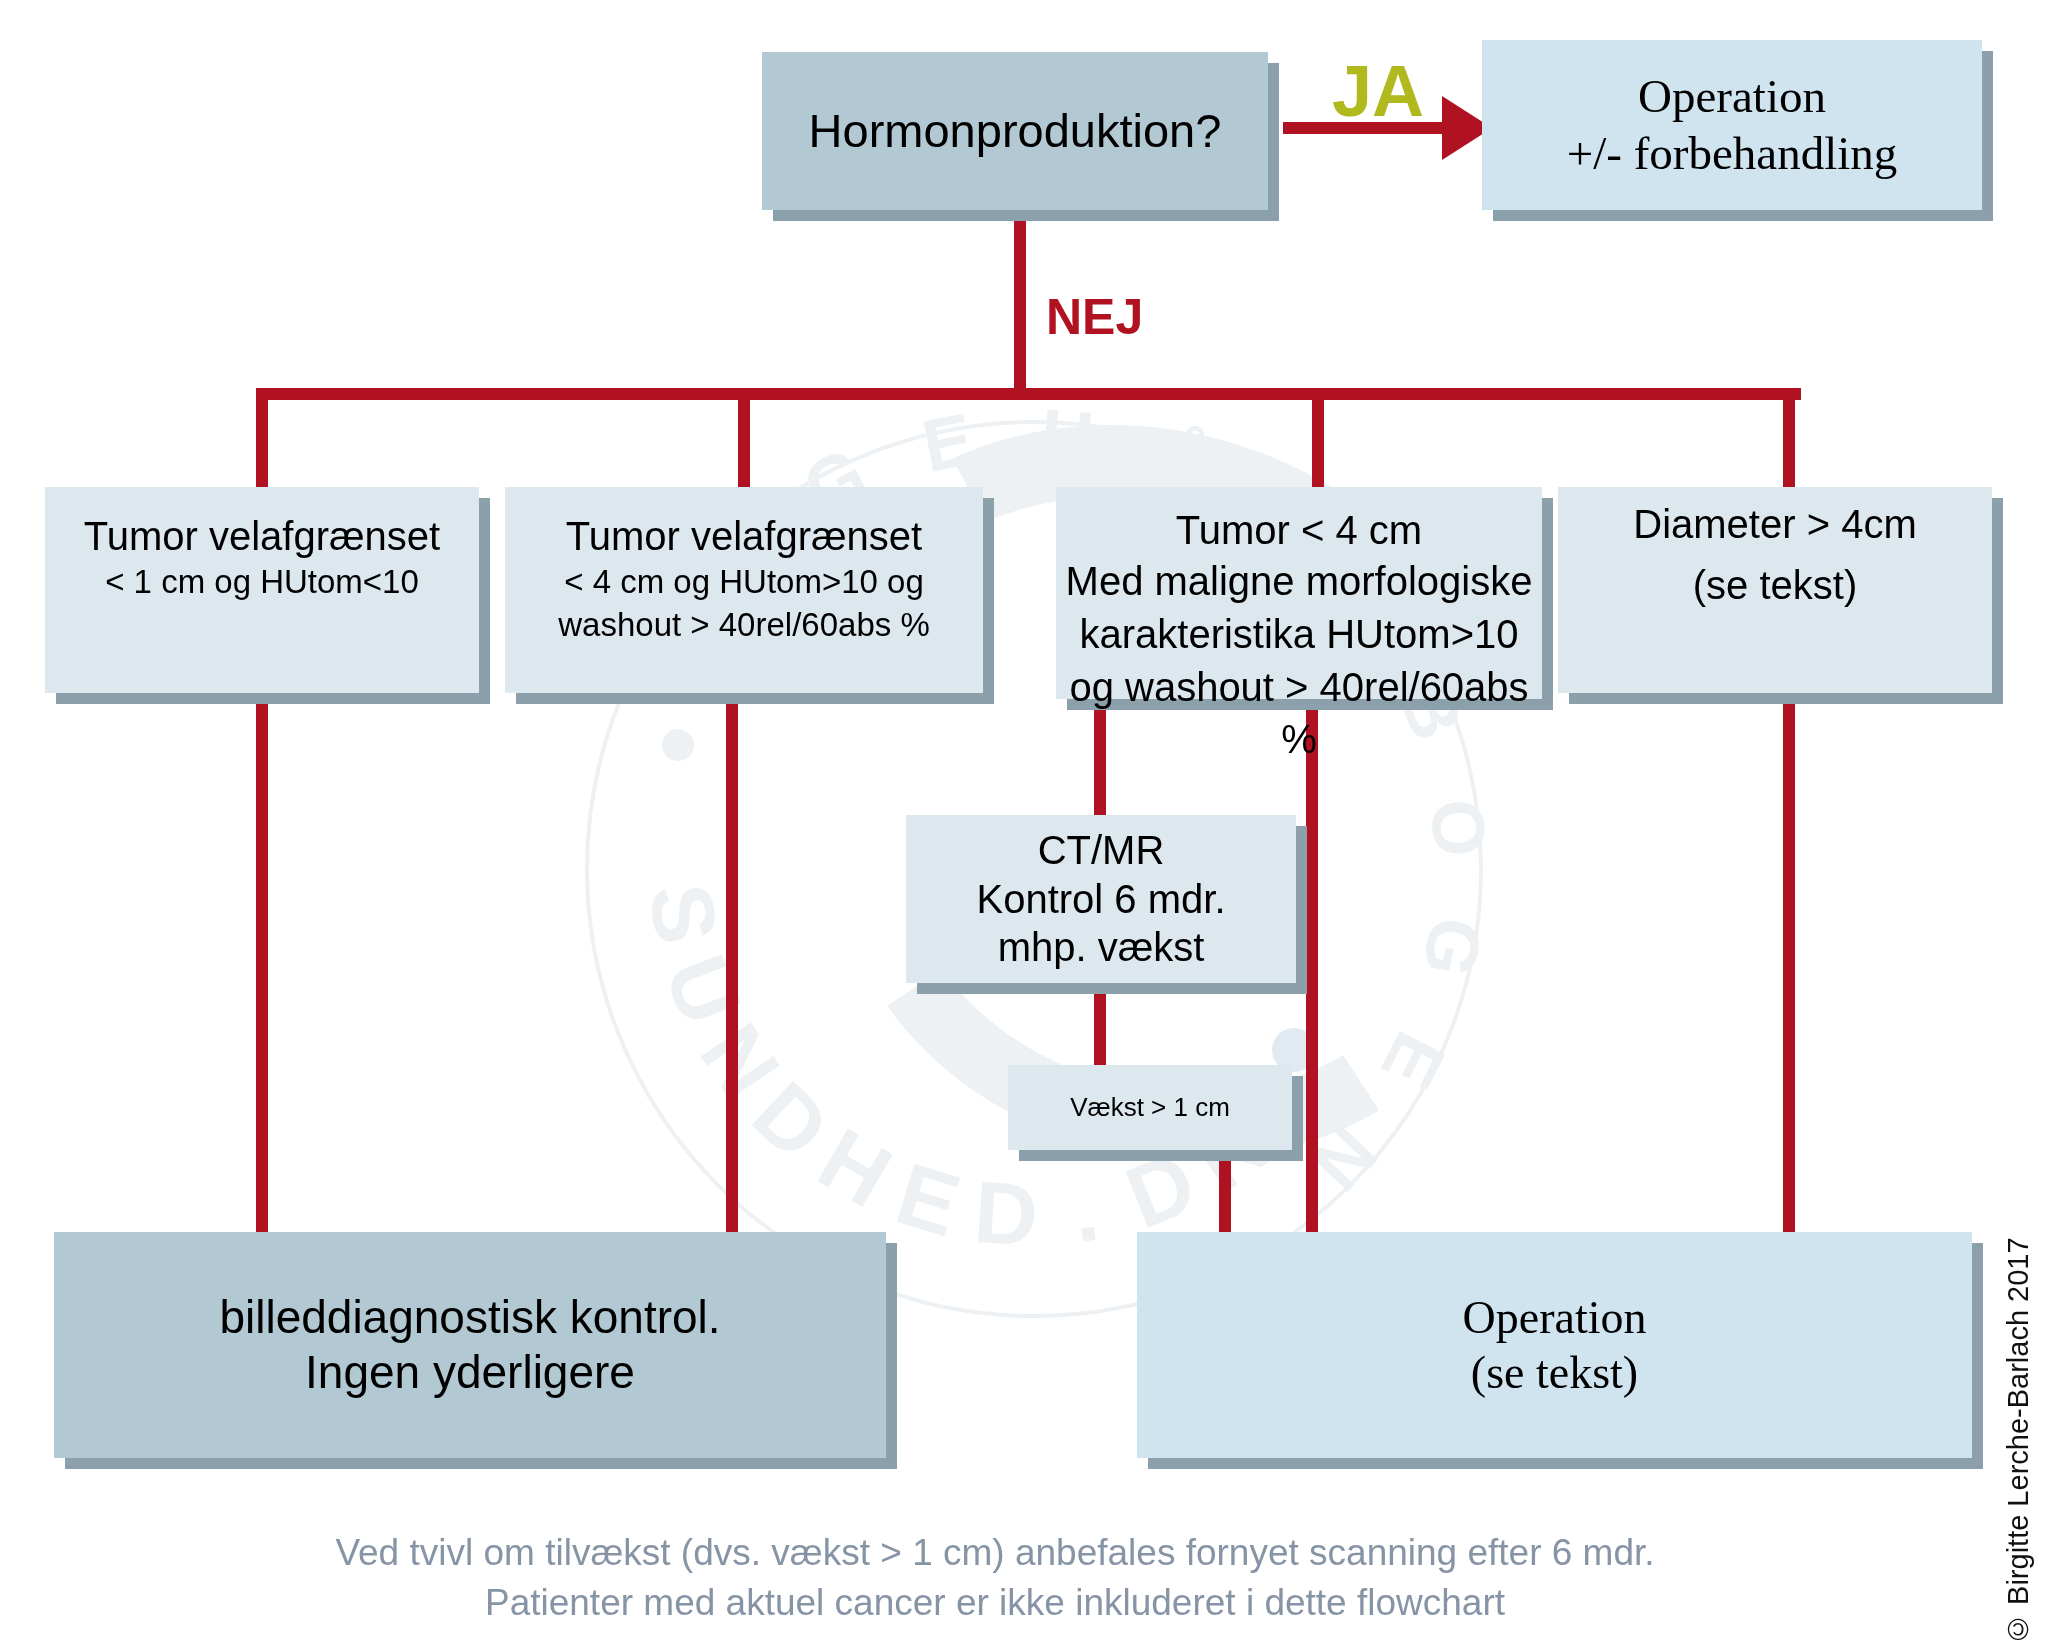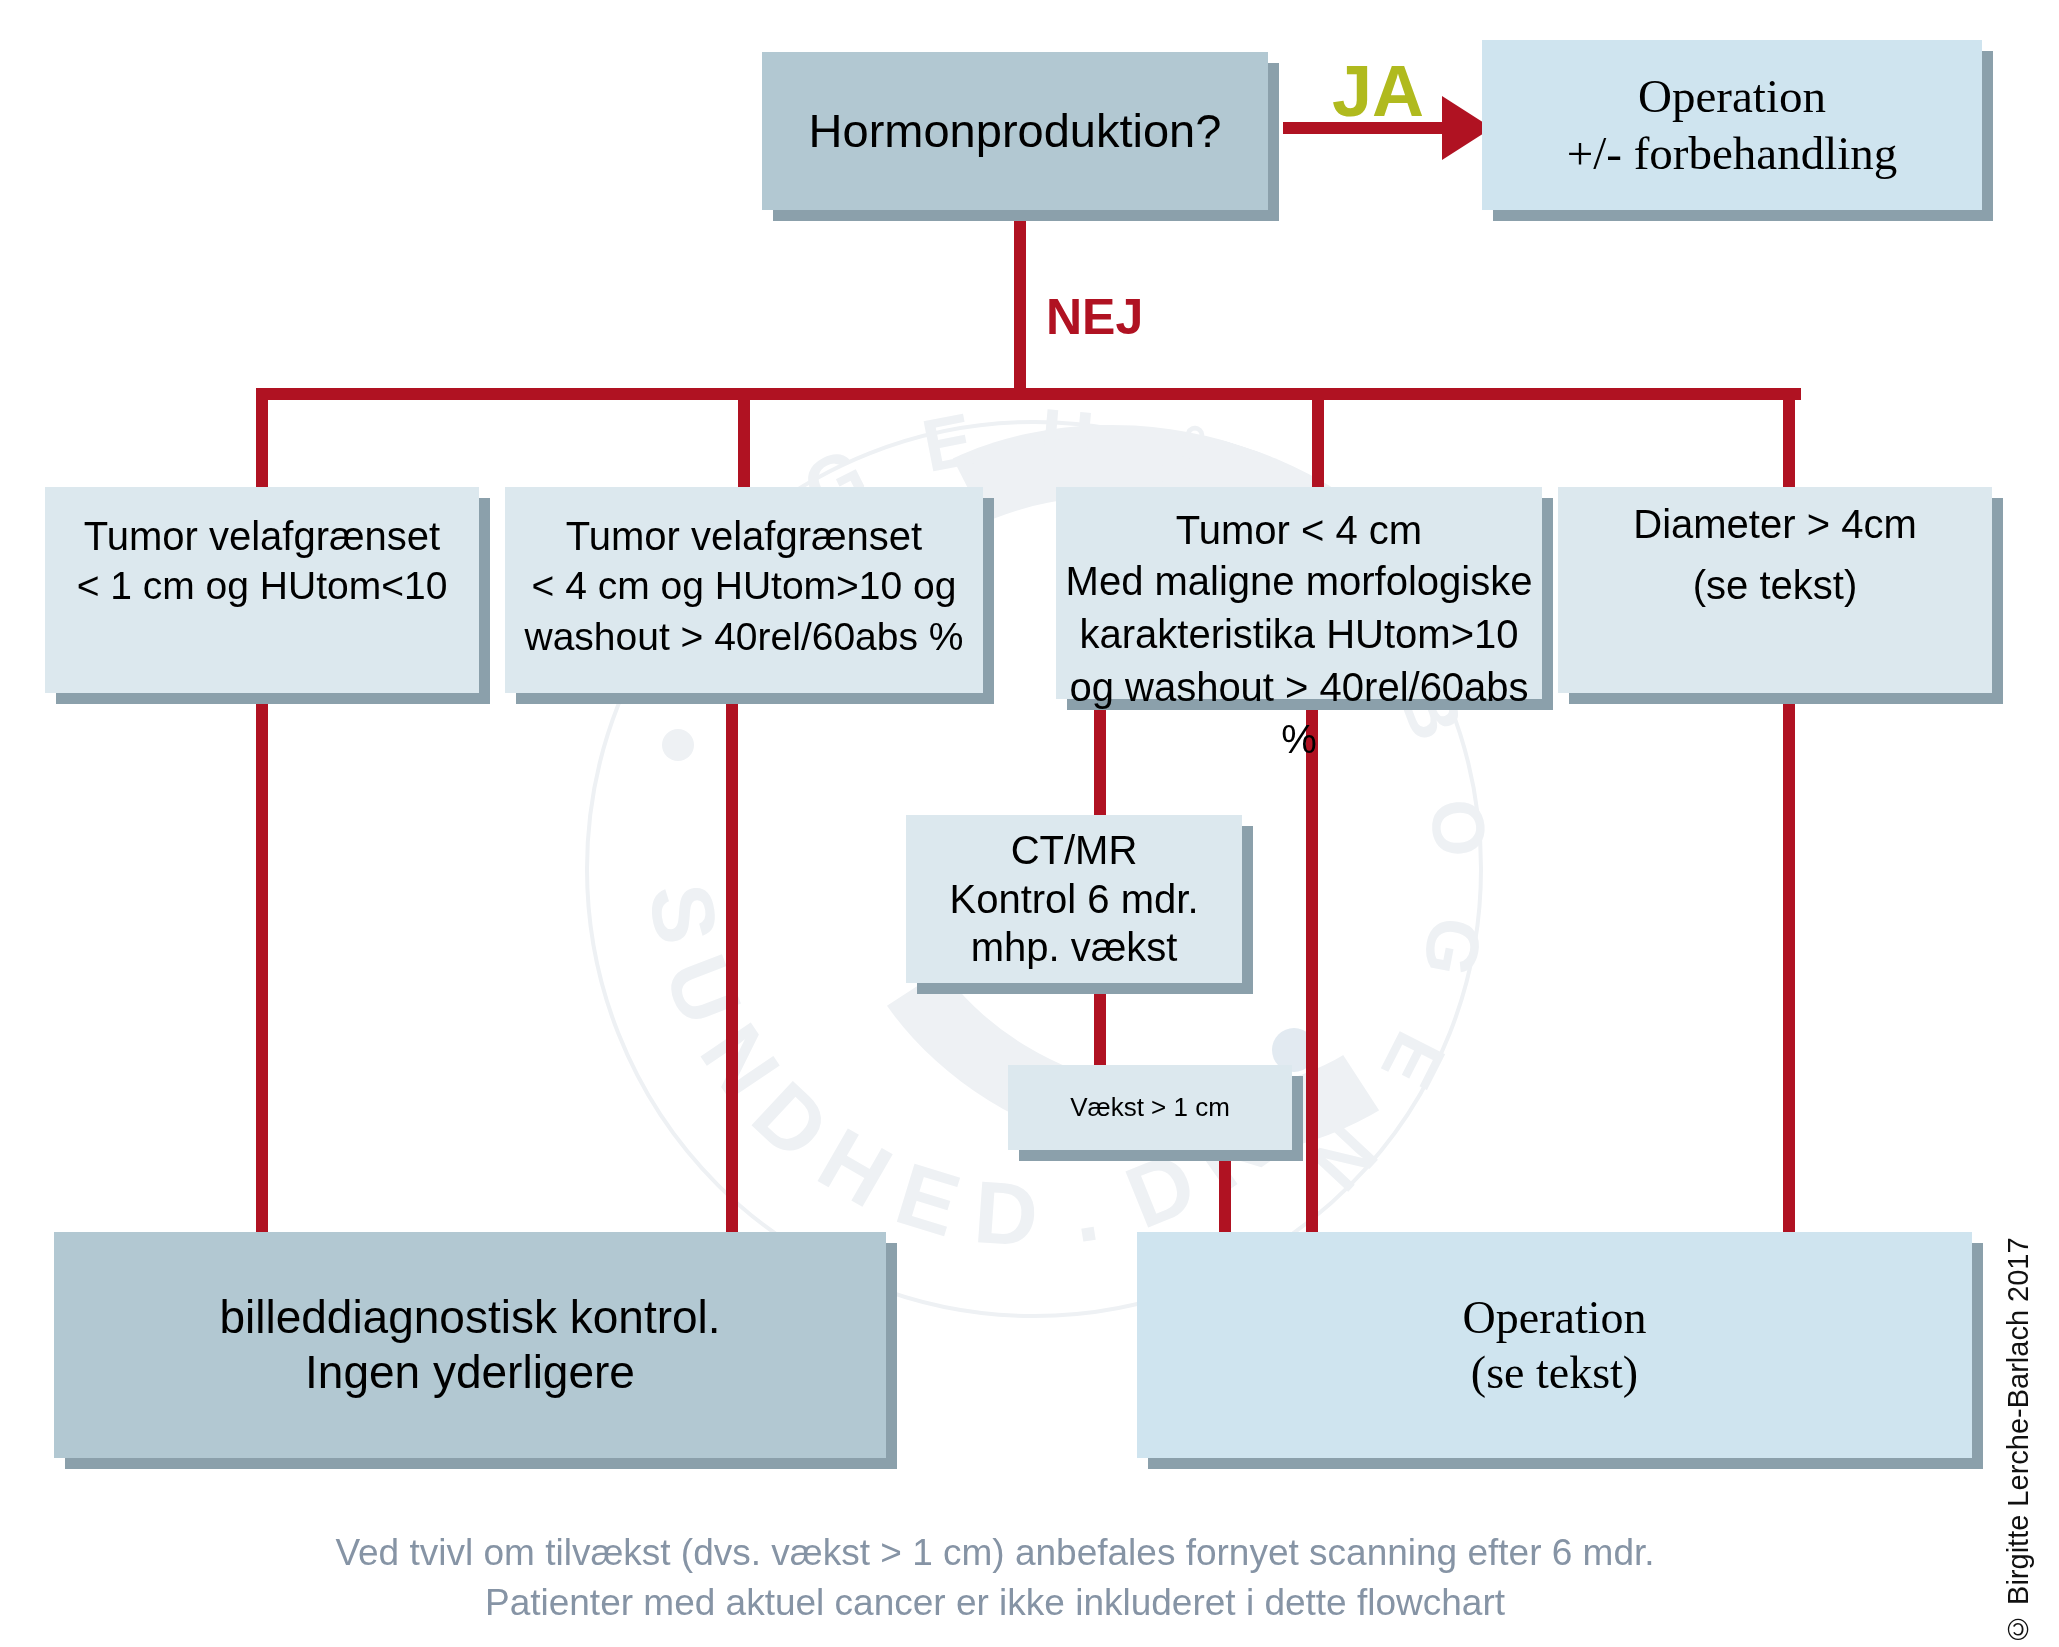--- a/index.html
+++ b/index.html
@@ -49,21 +49,21 @@
     box-shadow:11px 11px 0 var(--box-shadow-gray,#8ba0ab);
   }
   .box.center{justify-content:center;}
   .box.topalign{justify-content:flex-start;}
   .bg-dark{background:var(--box-dark-blue,#b2c8d2);}
   .bg-light{background:var(--box-light-blue,#cfe4ef);font-family:Liberation Serif, serif;}
   .bg-pale{background:var(--box-pale-blue,#dce8ee);}
 
   .t-big{font-size:47px;line-height:1.22;}
   .t-title{font-size:40px;line-height:1.25;}
-  .t-sub{font-size:39px;line-height:1.3;}
+  .t-sub{font-size:33px;line-height:1.3;}
   .t-sub-sm{font-size:40px;line-height:1.32;}
   .t-mid{font-size:40px;line-height:1.22;}
   .t-vaekst{font-size:26px;line-height:1.2;}
   .t-bottom{font-size:46px;line-height:1.2;}
 
   
   .lbl{position:absolute;z-index:3;font-weight:bold;}
   .lbl-ja{left:1332px;top:50px;font-size:72px;color:var(--ja-green,#b0ba1e);}
   .lbl-nej{left:1046px;top:288px;font-size:50px;color:var(--connector-red,#b01222);}
 
@@ -161,21 +161,21 @@
     <div class="t-sub-sm">Med maligne morfologiske</div>
     <div class="t-sub-sm">karakteristika HUtom&gt;10</div>
     <div class="t-sub-sm">og washout &gt; 40rel/60abs %</div>
   </div>
 
   <div class="box topalign bg-pale" style="left:1558px;top:487px;width:434px;height:206px;padding-top:12px;box-sizing:border-box;">
     <div class="t-title">Diameter &gt; 4cm</div>
     <div class="t-sub-sm" style="margin-top:10px;">(se tekst)</div>
   </div>
 
-  <div class="box center bg-pale" style="left:906px;top:815px;width:336px;height:168px;">
+  <div class="box center bg-pale" style="left:906px;top:815px;width:390px;height:168px;">
     <div class="t-mid">CT/MR</div>
     <div class="t-mid">Kontrol 6 mdr.</div>
     <div class="t-mid">mhp. vækst</div>
   </div>
 
   <div class="box center bg-pale" style="left:1008px;top:1065px;width:284px;height:85px;">
     <div class="t-vaekst">Vækst &gt; 1 cm</div>
   </div>
 
   <div class="box center bg-dark" style="left:54px;top:1232px;width:832px;height:226px;">

